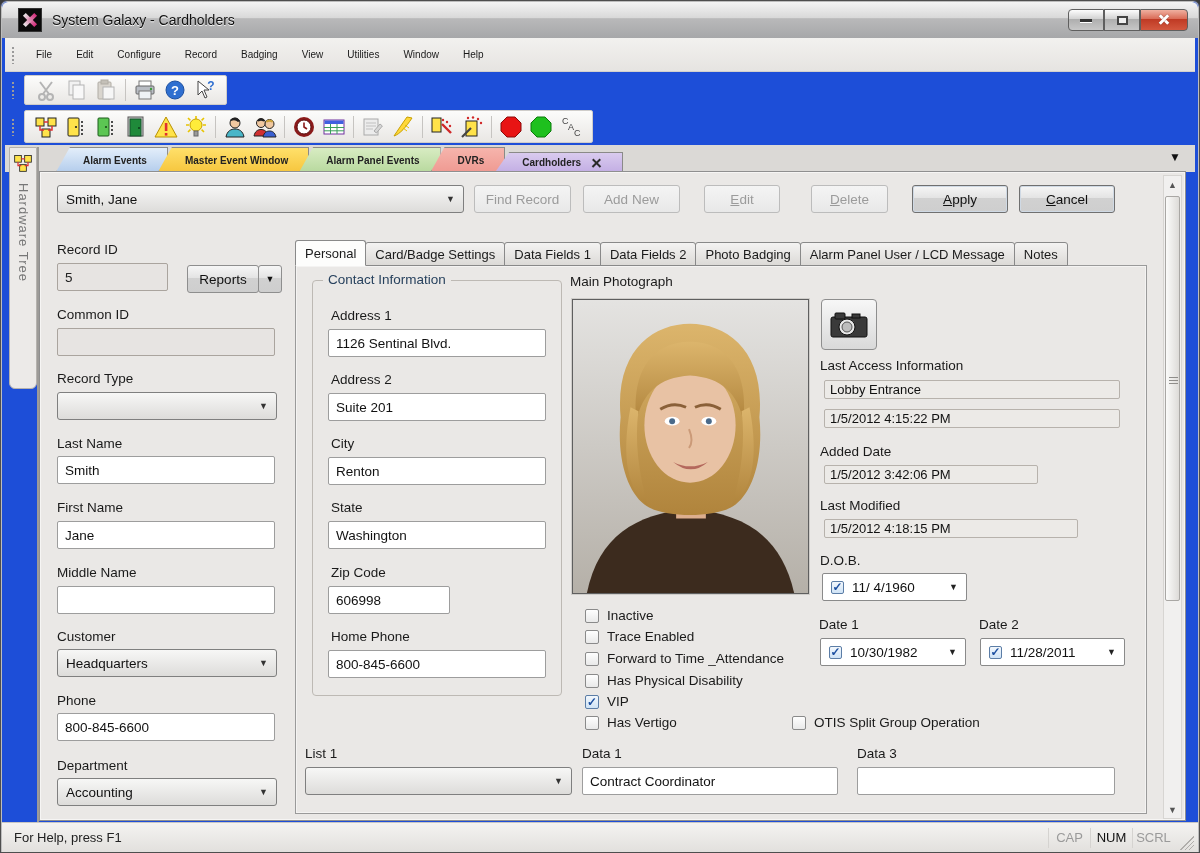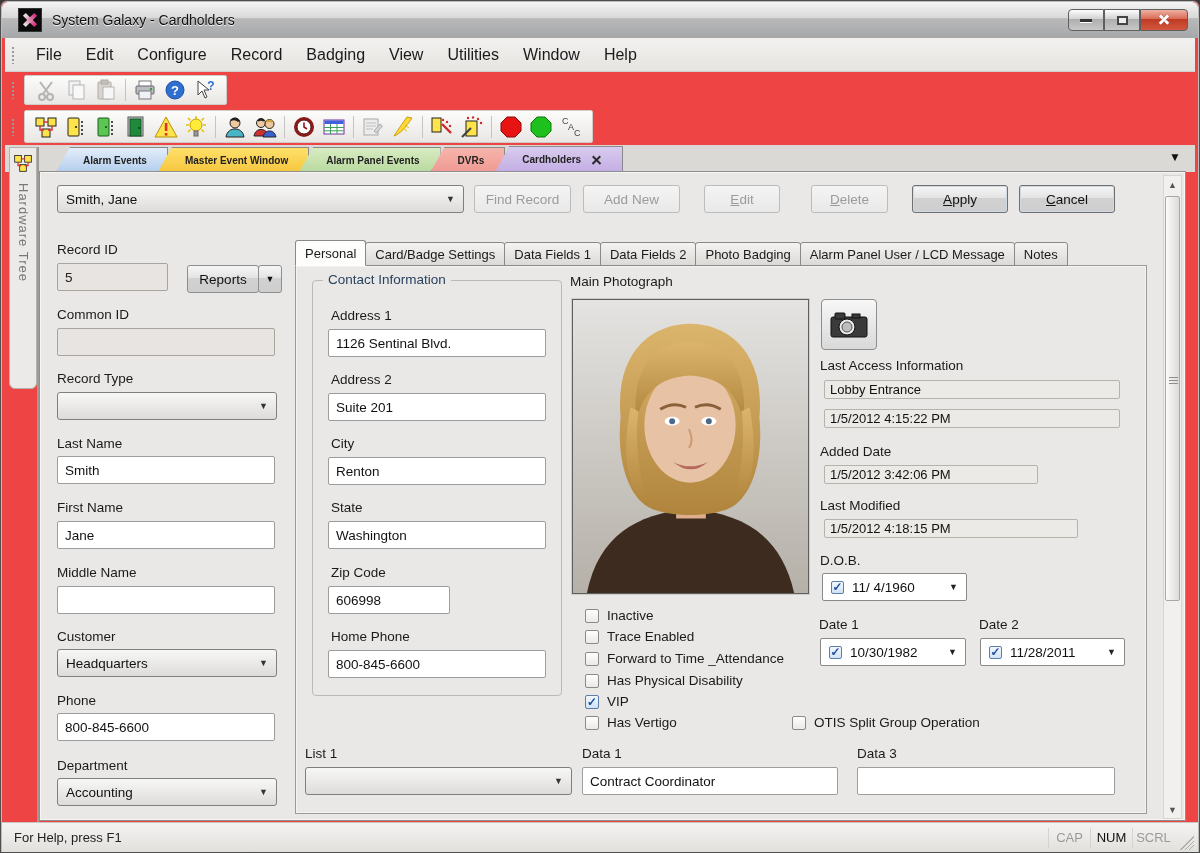--- a/index.html
+++ b/index.html
@@ -1,18 +1,18 @@
 <!DOCTYPE html>
 <html><head>
 <meta charset="utf-8">
 <style>
   * { margin:0; padding:0; box-sizing:border-box; }
   html,body { width:1200px; height:853px; background:#3a3a3a; font-family:"Liberation Sans", sans-serif; }
   .screen { position:relative; width:1200px; height:853px; overflow:hidden; }
-  .window { position:absolute; inset:0; background:#ef4444; border:1px solid #4e4e4e; border-radius:7px 7px 0 0;
+  .window { position:absolute; inset:0; background:#1d4ed8; border:1px solid #4e4e4e; border-radius:7px 7px 0 0;
             box-shadow: inset 0 0 0 1px #bdbdbd; padding-left: 44px; }
 
   
   .titlebar { position:absolute; left:1px; top:1px; right:1px; height:36px;
               background:linear-gradient(#f4f4f4, #d8d8d8 45%, #b9b9ba 46%, #a6a7a9);
               border-radius:6px 6px 0 0; display:flex; align-items:center; }
   .app-icon { width:24px; height:24px; margin:0 10px 0 16px; background:#0a0a0a; position:relative; border:1px solid #333; }
   .app-icon::before, .app-icon::after { content:""; position:absolute; left:3px; top:9px; width:16px; height:4px;
               background:linear-gradient(90deg,#e8e8e8,#d42a7a); }
   .app-icon::before { transform:rotate(45deg); }
@@ -28,21 +28,21 @@
   .glyph-x { position:relative; width:14px; height:14px; }
   .glyph-x::before, .glyph-x::after { content:""; position:absolute; left:1px; top:5px; width:12px; height:3px; background:#fff;
              box-shadow:0 0 1px #7a2013; }
   .glyph-x::before { transform:rotate(45deg); } .glyph-x::after { transform:rotate(-45deg); }
 
   
   .menubar { position:absolute; left:4px; top:37px; right:4px; height:34px; background:linear-gradient(#f2f1ef,#e6e4e1);
              display:flex; align-items:center; border-bottom:1px solid #d2d0cd; }
   .grip { width:5px; height:18px; margin:0 8px 0 6px;
           background-image:radial-gradient(circle, #9a9a9a 1px, transparent 1.4px); background-size:4px 4px; }
-  .menu-item { padding:5px 12px; font-size:16px; color:#1a1a1a; border-radius:2px; }
+  .menu-item { padding:5px 12px; font-size:10px; color:#1a1a1a; border-radius:2px; }
 
   
   .toolbar { position:absolute; display:flex; align-items:center; }
   .tb-strip { display:flex; align-items:center; height:30px; padding:0 6px;
               background:linear-gradient(#fcfcfb,#e9e7e4); border:1px solid #cfcdca; border-radius:2px; }
   .tb1 { left:4px; top:72px; right:4px; height:34px; }
   .tb2 { left:4px; top:107px; right:4px; height:37px; }
   .tbtn { width:30px; height:26px; display:flex; align-items:center; justify-content:center; border-radius:2px; }
   .tb-sep { width:1px; height:22px; background:#c6c4c1; margin:0 4px; }
   .tbtn svg { width:24px; height:24px; }
@@ -50,21 +50,21 @@
   
   .tabrow { position:absolute; left:4px; top:144px; right:4px; height:27px; background:#dbd9d6; }
   .ws-tabs { position:absolute; left:51px; bottom:0; display:flex; align-items:flex-end; height:26px; }
   .ws-tab { height:25px; display:flex; align-items:center; padding:0 20px 0 26px; font-size:10px; font-weight:bold; color:#222;
             border:1px solid #8a8a88; border-bottom:none; clip-path:polygon(14px 0, 100% 0, 100% 100%, 0 100%);
             margin-left:-10px; position:relative; }
   .ws-tab.t0 { background:linear-gradient(#e3eefa,#b4cdec); margin-left:0; }
   .ws-tab.t1 { background:linear-gradient(#ffe06a,#f6c63e); }
   .ws-tab.t2 { background:linear-gradient(#d8ecc2,#b8d99e); }
   .ws-tab.t3 { background:linear-gradient(#f6b4ac,#ef9a92); }
-  .ws-tab.t4 { background:linear-gradient(#d9cbee,#c3aee4); height:26px; }
+  .ws-tab.t4 { background:linear-gradient(#d9cbee,#c3aee4); height:20px; }
   .tab-x { width:11px; height:11px; position:relative; margin-left:10px; }
   .tab-x::before, .tab-x::after { content:""; position:absolute; left:0; top:4.5px; width:11px; height:2.4px; background:#2a2a2a; }
   .tab-x::before { transform:rotate(45deg); } .tab-x::after { transform:rotate(-45deg); }
   .tab-overflow { position:absolute; right:14px; top:5px; font-size:12px; color:#111; }
 
   
   .sidebar { position:absolute; left:8px; top:146px; width:28px; height:242px; background:#eceae8;
              border:1px solid #b5b2ae; border-radius:0 0 6px 6px; display:flex; flex-direction:column; align-items:center; }
   .sb-icon { margin-top:5px; width:20px; height:20px; }
   .sb-label { margin-top:10px; writing-mode:vertical-rl; font-size:13px; color:#777; letter-spacing:1px; }

